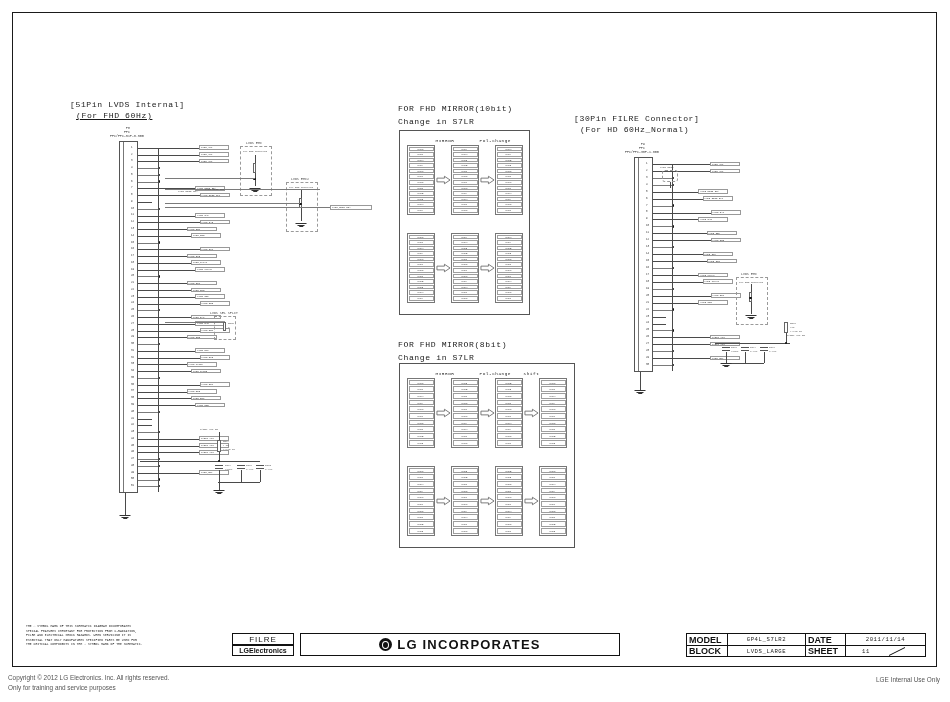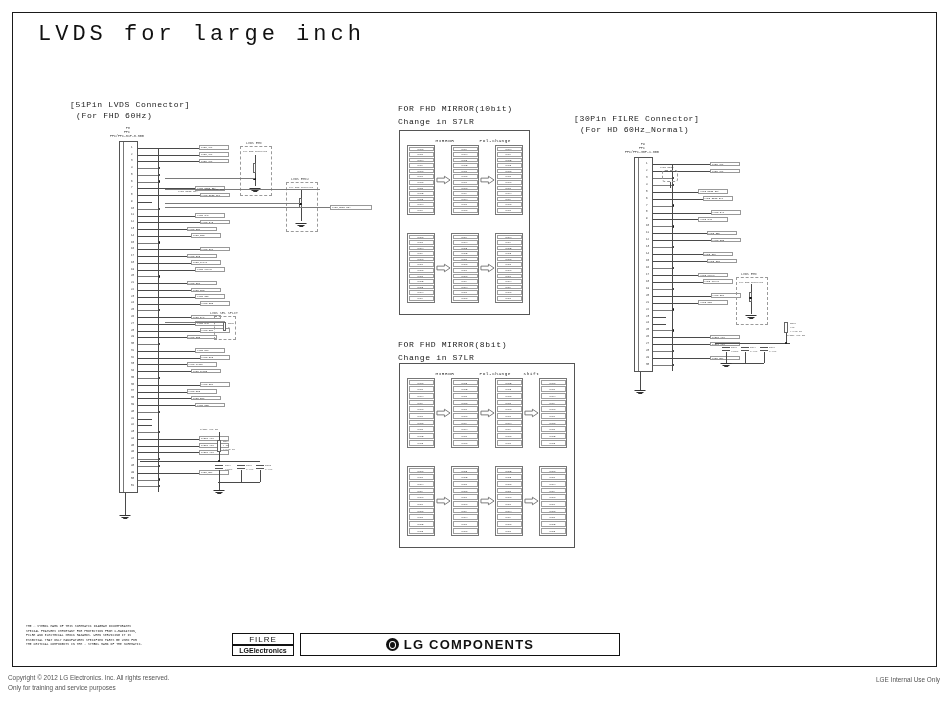--- a/index.html
+++ b/index.html
@@ -83,24 +83,23 @@
              font-size:6.4px;line-height:9.5px;color:#555;white-space:pre;}
   .internal{position:absolute;right:10px;top:676px;font-family:"Liberation Sans",sans-serif;
             font-size:6.4px;color:#555;}
 </style>
 </head>
 <body>
 
 <div class="page">
   <div class="frame"></div>
 
-  <div class="sheet-title">LVDS for large inch</div>
-
-  <div class="hdr" style="left:70px;top:99px;">[51Pin LVDS Connector]</div>
-  <div class="hdr" style="left:76px;top:110px;">(For FHD 60Hz)</div>
+
+  <div class="hdr" style="left:70px;top:99px;">[51Pin LVDS Internal]</div>
+  <div class="hdr" style="left:76px;top:110px;text-decoration:underline;">(For FHD 60Hz)</div>
   <div class="tinylbl" style="left:126px;top:126px;">P8</div>
   <div class="tinylbl" style="left:124px;top:130px;">FPC</div>
   <div class="tinylbl" style="left:110px;top:134px;">FFC/FPC-51P-0.5mm</div>
 
   <div id="conn-left" class="conn" style="left:119px;top:141px;width:19px;height:352px;">
     <div class="conn-inner"></div>
   </div>
   <div id="pins-left">
       <div class="pinnum" style="position: absolute; left: 131px; top: 145.769px;">1</div>
       <div class="pinnum" style="position: absolute; left: 131px; top: 152.538px;">2</div>
@@ -743,20 +742,39 @@
 SPECIAL FEATURES IMPORTANT FOR PROTECTION FROM X-RADIATION,
 FILRE AND ELECTRICAL SHOCK HAZARDS. WHEN SERVICING IT IS
 ESSENTIAL THAT ONLY MANUFATURES SPECIFIED PARTS BE USED FOR
 THE CRITICAL COMPONENTS IN THE ⚠ SYMBOL MARK OF THE SCHEMATIC.</div>
 
   <div class="secretbox">FILRE</div>
   <div class="lgebox">LGElectronics</div>
 
   <div class="logobox">
     <span class="lg-mark"></span>
-    <span class="logotext">LG COMPONENTS</span>
-  </div>
-
+    <span class="logotext">LG INCORPORATES</span>
+  </div>
+
+  <div class="tbgrid">
+    <div class="hline" style="left:0;top:10.8px;width:100%;"></div>
+    <div class="vline" style="left:40px;top:0;height:100%;"></div>
+    <div class="vline" style="left:118px;top:0;height:100%;"></div>
+    <div class="vline" style="left:158px;top:0;height:100%;"></div>
+
+    <div class="tbcell tbkey" style="left:0;top:0;width:40px;height:11px;">MODEL</div>
+    <div class="tbcell tbval" style="left:41px;top:0;width:77px;height:11px;">GP4L_S7LR2</div>
+    <div class="tbcell tbkey" style="left:119px;top:0;width:39px;height:11px;">DATE</div>
+    <div class="tbcell tbval" style="left:159px;top:0;width:79px;height:11px;">2011/11/14</div>
+
+    <div class="tbcell tbkey" style="left:0;top:11.5px;width:40px;height:11px;">BLOCK</div>
+    <div class="tbcell tbval" style="left:41px;top:11.5px;width:77px;height:11px;">LVDS_LARGE</div>
+    <div class="tbcell tbkey" style="left:119px;top:11.5px;width:39px;height:11px;">SHEET</div>
+    <div class="tbcell tbval" style="left:159px;top:11.5px;width:40px;height:11px;">11</div>
+    <svg style="position:absolute;left:198px;top:11.5px;" width="40" height="11">
+      <line x1="4" y1="9.5" x2="20" y2="1.5" stroke="#111" stroke-width="1"></line>
+    </svg>
+  </div>
 
   <div class="copyright"><span>Copyright © 2012 LG Electronics. Inc. All rights reserved.</span>
 <span>Only for training and service purposes</span></div>
   <div class="internal">LGE Internal Use Only</div>
 </div>
 
 </body></html>

